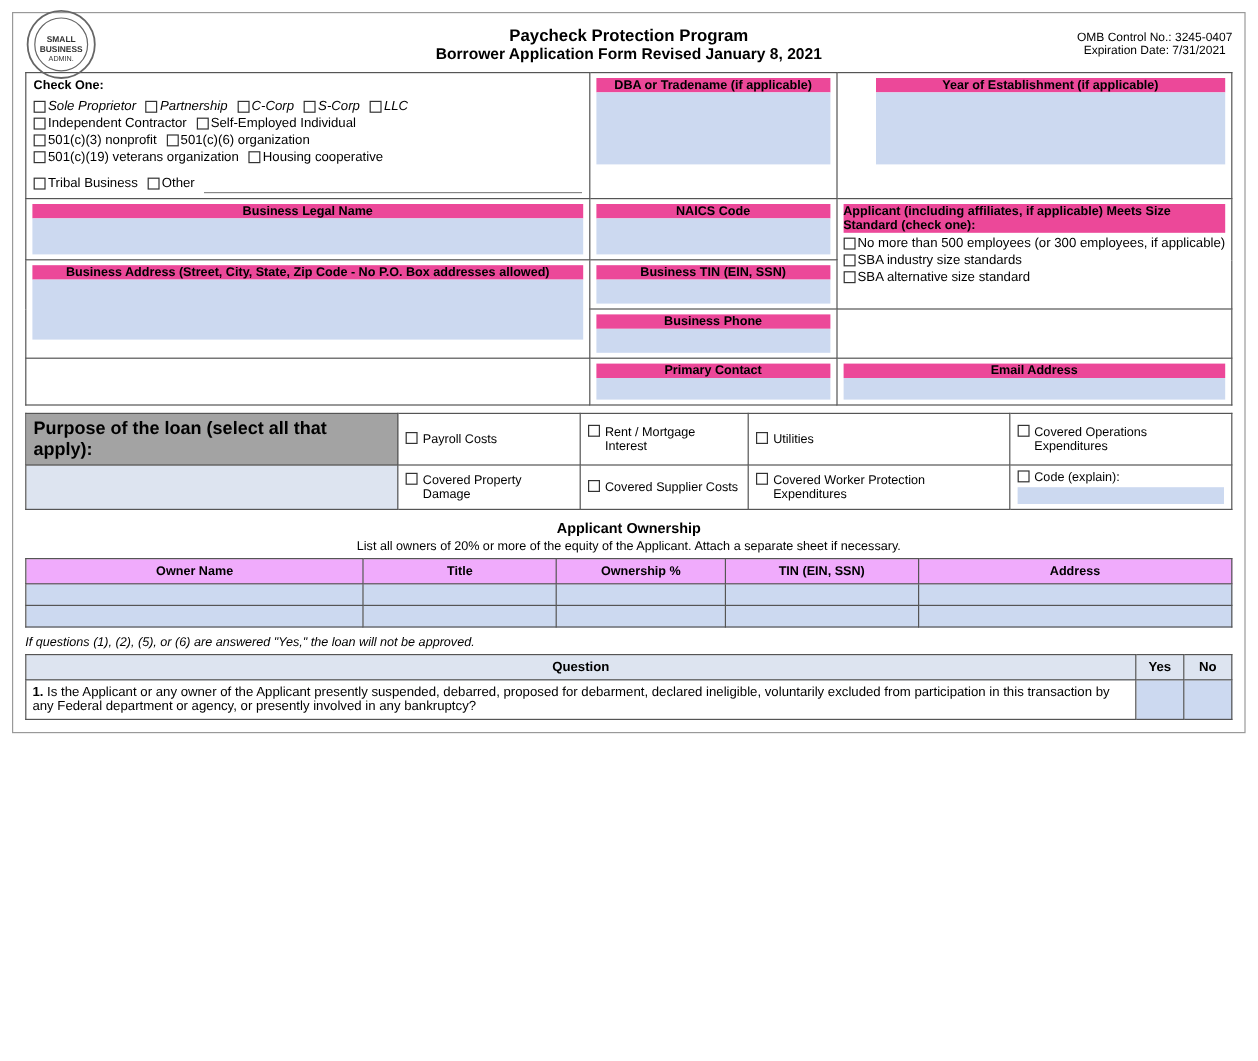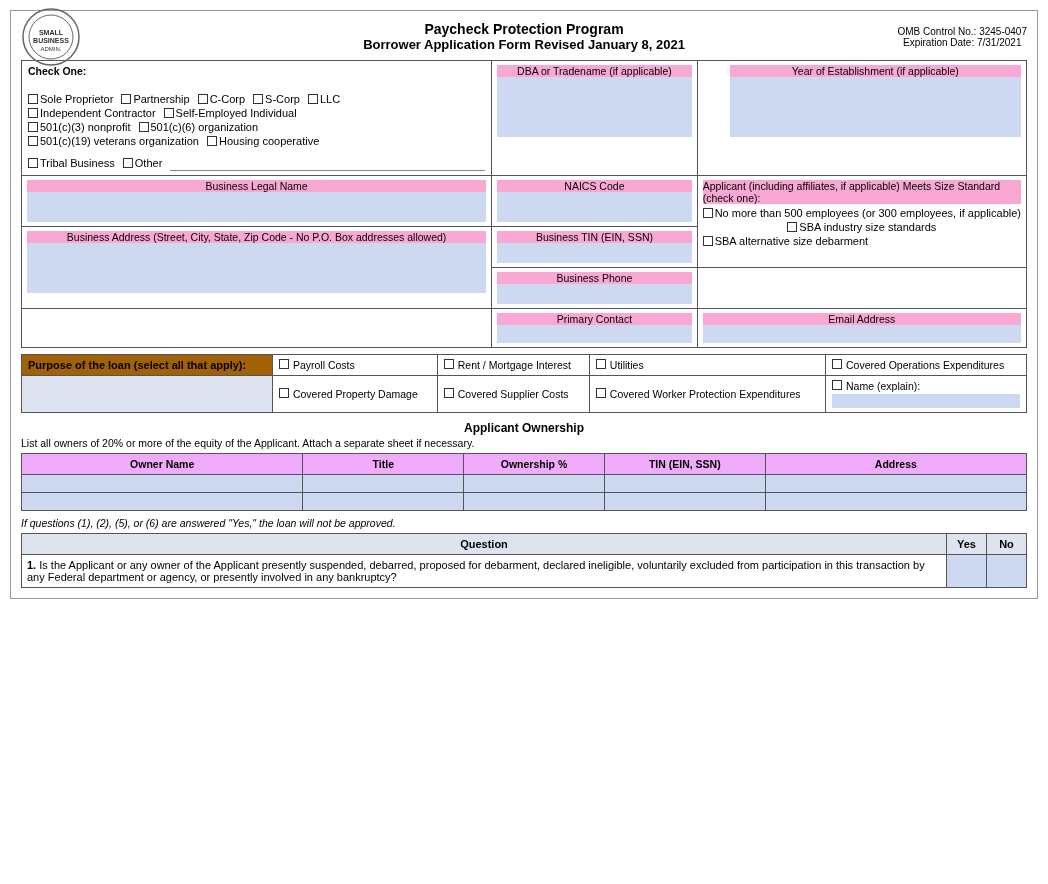--- a/index.html
+++ b/index.html
@@ -9,27 +9,27 @@
     .header-logo { position: absolute; left: 0; width: 60px; height: 60px; }
     .header-logo svg { width: 60px; height: 60px; }
     .header-title { text-align: center; }
     .header-title h1 { font-size: 14px; font-weight: bold; }
     .header-title h2 { font-size: 13px; font-weight: bold; }
     .header-omb { position: absolute; right: 0; font-size: 10px; text-align: center; }
     .main-table { width: 100%; border-collapse: collapse; margin-bottom: 6px; }
     .main-table td, .main-table th { border: 1px solid #555; padding: 4px 5px; vertical-align: top; }
     .cell-label { font-weight: bold; font-size: 10.5px; }
     .cell-blue { background-color: #ccd9f0; }
-    .cell-header { background-color: #f9a8d4; font-weight: normal; text-align: center; font-size: 10.5px; }
+    .cell-header { background-color: #ec4899; font-weight: bold; text-align: center; font-size: 10.5px; }
     .checkbox-row { display: flex; flex-wrap: wrap; gap: 2px 8px; align-items: center; }
     .cb-item { display: flex; align-items: center; gap: 2px; white-space: nowrap; }
     .cb-box { width: 10px; height: 10px; border: 1px solid #333; display: inline-block; flex-shrink: 0; }
     .input-line { height: 14px; border-bottom: 1px solid #888; width: 100%; margin-top: 2px; }
     .section-title { font-weight: bold; text-align: center; font-size: 12px; margin: 8px 0 2px; }
-    .section-sub { font-size: 10.5px; margin-bottom: 4px; }
+    .section-sub { font-size: 10.5px; margin-bottom: 4px; text-align: center; }
     .payroll-table { width: 100%; border-collapse: collapse; margin-bottom: 6px; }
     .payroll-table td { border: 1px solid #555; padding: 4px 6px; vertical-align: middle; }
     .checkbox-label { display: flex; align-items: flex-start; gap: 4px; font-size: 10.5px; }
     .ownership-table { width: 100%; border-collapse: collapse; margin-bottom: 6px; }
     .ownership-table td, .ownership-table th { border: 1px solid #555; padding: 4px 5px; }
     .ownership-table th { background-color: #f0abfc; font-weight: bold; text-align: center; font-size: 10.5px; }
     .italic-note { font-style: italic; font-size: 10.5px; margin-bottom: 4px; }
     .question-table { width: 100%; border-collapse: collapse; }
     .question-table td, .question-table th { border: 1px solid #555; padding: 4px 5px; vertical-align: top; }
     .question-table th { background-color: #dde4f0; font-weight: bold; text-align: center; }
@@ -61,21 +61,21 @@
       <div>Expiration Date: 7/31/2021</div>
     </div>
   </div>
 
   <table class="main-table">
     <tbody>
         <tr>
 
       <td style="width:54%; padding:4px 6px;">
         <span class="cell-label">Check One:</span>
-        <div class="checkbox-row" style="margin-top:16px;">
+        <div class="checkbox-row" style="margin-top:6px;font-style:italic;">
           <span class="cb-item"><span class="cb-box"></span> Sole Proprietor</span>
           <span class="cb-item"><span class="cb-box"></span> Partnership</span>
           <span class="cb-item"><span class="cb-box"></span> C-Corp</span>
           <span class="cb-item"><span class="cb-box"></span> S-Corp</span>
           <span class="cb-item"><span class="cb-box"></span> LLC</span>
         </div>
         <div class="checkbox-row" style="margin-top:2px;">
           <span class="cb-item"><span class="cb-box"></span> Independent Contractor</span>
           <span class="cb-item"><span class="cb-box"></span> Self-Employed Individual</span>
         </div>
@@ -116,27 +116,27 @@
         <div class="cell-blue" style="height:30px;"></div>
       </td>
 
       <td style="width:22%;" rowspan="2">
         <div class="cell-header" style="text-align:left;">Applicant (including affiliates, if applicable) Meets Size Standard (check one):</div>
         <div style="margin-top:3px;">
           <div class="cb-item" style="margin-bottom:2px;">
                 <span class="cb-box"></span>
                 <span>No more than 500 employees (or 300 employees, if applicable)</span>
               </div>
-          <div class="cb-item" style="margin-bottom:2px;justify-content:center;">
+          <div class="cb-item" style="margin-bottom:2px;">
                 <span class="cb-box"></span>
                 <span>SBA industry size standards</span>
               </div>
           <div class="cb-item">
                 <span class="cb-box"></span>
-                <span>SBA alternative size debarment</span>
+                <span>SBA alternative size standard</span>
               </div>
         </div>
       </td>
     </tr>
     <tr>
 
       <td style="width:54%;" rowspan="2">
         <div class="cell-header">Business Address (Street, City, State, Zip Code - No P.O. Box addresses allowed)</div>
         <div class="cell-blue" style="height:50px;"></div>
       </td>
@@ -166,21 +166,21 @@
         <div class="cell-blue" style="height:18px;"></div>
       </td>
     </tr>
   </tbody>
     </table>
 
   <table class="payroll-table">
     <tbody>
     <tr>
 
-      <td style="background:#a16207; font-weight:bold; font-size:11px;">Purpose of the loan (select all that apply):</td>
+      <td style="background:#a3a3a3; font-weight:bold; font-size:15px;">Purpose of the loan (select all that apply):</td>
 
       <td>
         <div class="checkbox-label">
           <span class="cb-box"></span>
           <span>Payroll Costs</span>
         </div>
       </td>
 
       <td>
         <div class="checkbox-label">
@@ -223,21 +223,21 @@
       <td>
         <div class="checkbox-label">
           <span class="cb-box"></span>
           <span>Covered Worker Protection Expenditures</span>
         </div>
       </td>
 
       <td colspan="2">
         <div class="checkbox-label">
           <span class="cb-box"></span>
-          <span>Name (explain):</span>
+          <span>Code (explain):</span>
         </div>
         <div class="cell-blue other-input"></div>
       </td>
     </tr>
   </tbody>
     </table>
 
   <div class="section-title">Applicant Ownership</div>
   <div class="section-sub">List all owners of 20% or more of the equity of the Applicant. Attach a separate sheet if necessary.</div>
 

